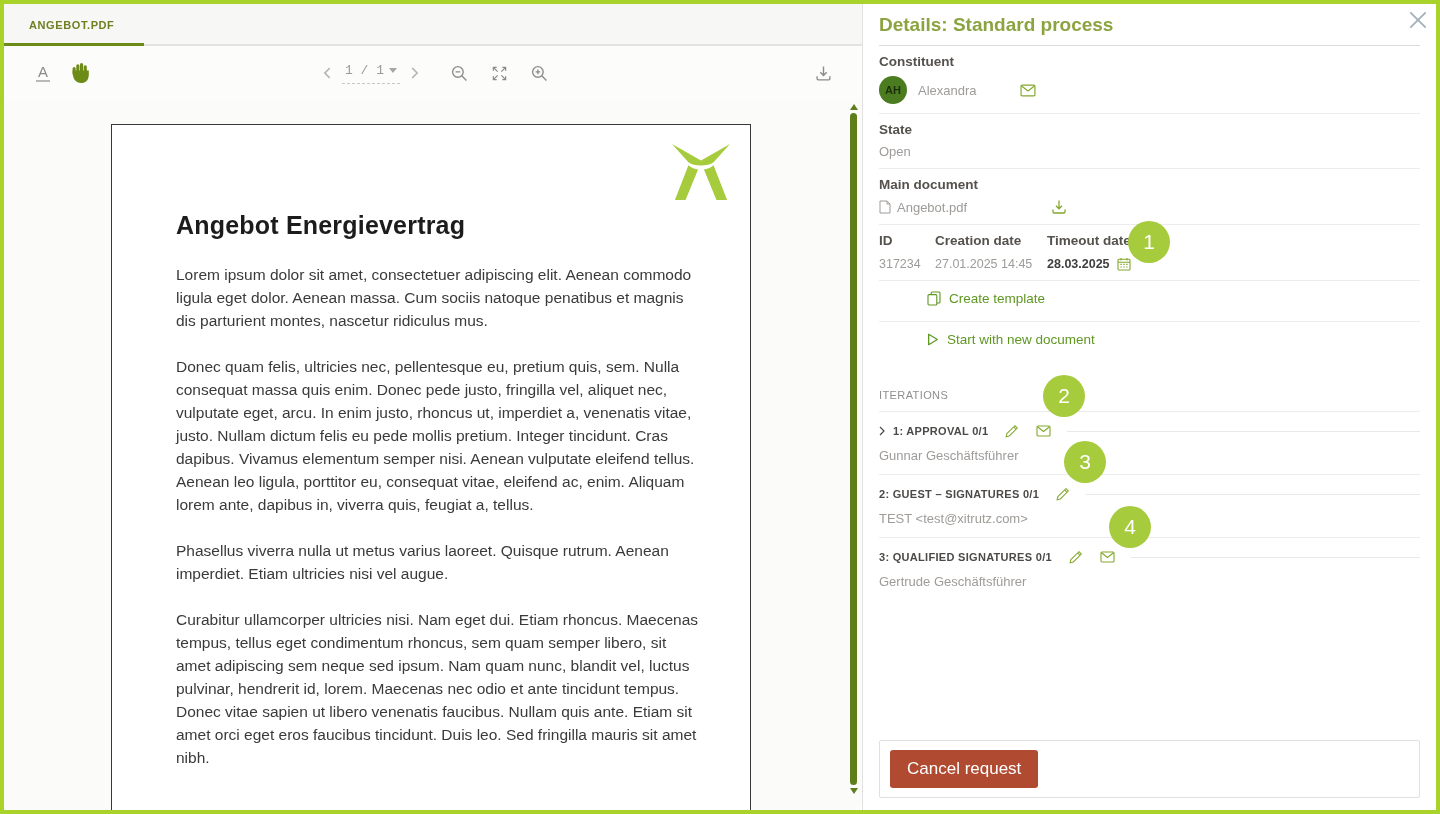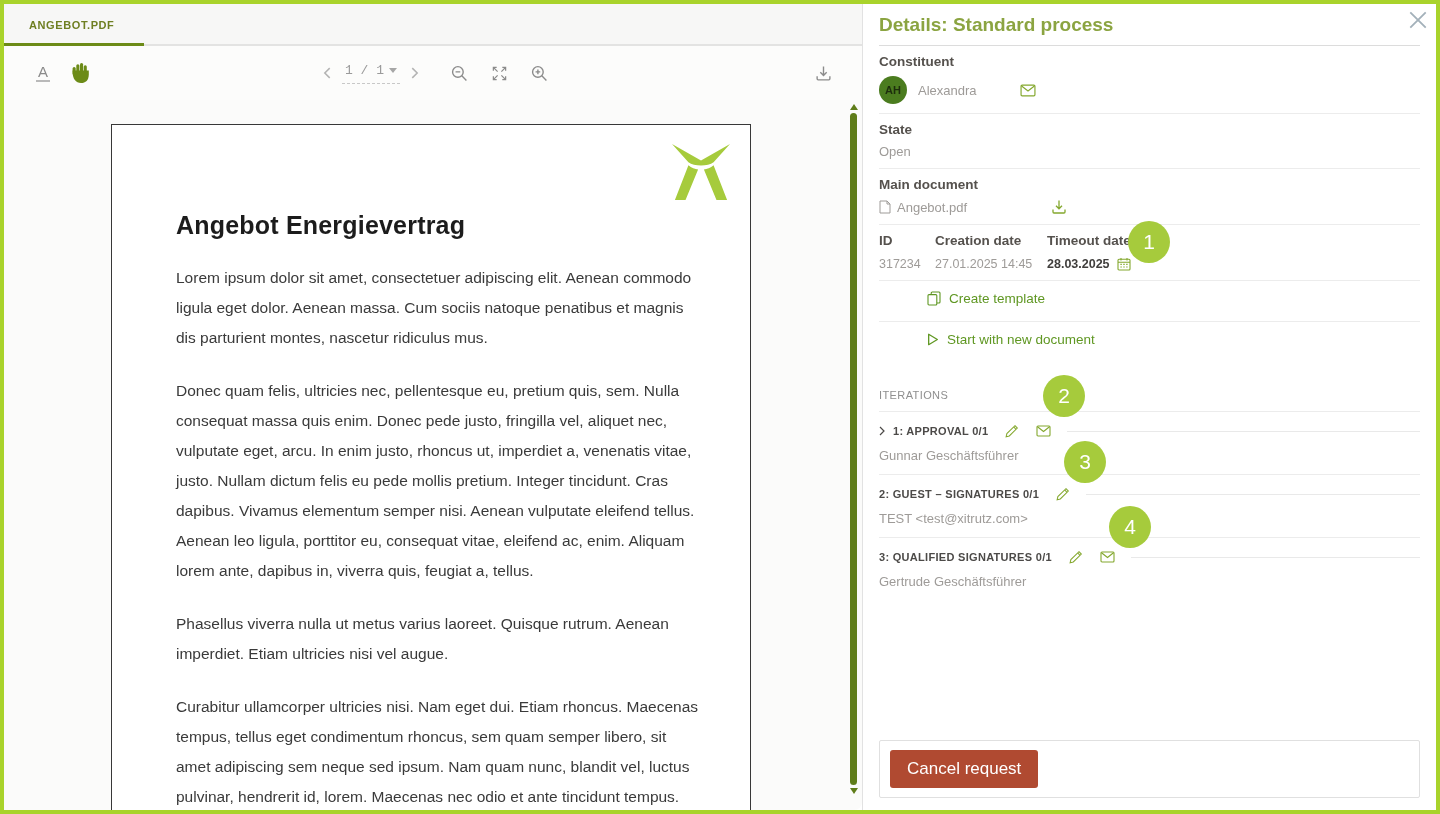--- a/index.html
+++ b/index.html
@@ -29,21 +29,21 @@
   .caret-down { width: 0; height: 0; border-left: 4px solid transparent; border-right: 4px solid transparent; border-top: 5px solid #a6a6a6; }
   .download-left { margin-left: auto; }
 
   .canvas { flex: 1; background: #fbfbfa; position: relative; overflow: hidden; border-radius: 0 0 8px 0; }
   .page {
     position: absolute; left: 107px; top: 24px; width: 640px; height: 760px;
     background: #fff; border: 1px solid #383838; padding: 18px 50px 0 64px;
   }
   .logo { position: absolute; top: 18px; right: 19px; width: 60px; height: 58px; }
   .doc-title { font-size: 25px; font-weight: 700; color: #1c1c1c; margin: 68px 0 23px; letter-spacing: .2px; }
-  .doc-p { font-size: 15.5px; line-height: 30px; color: #3a3a3a; margin-bottom: 23px; }
+  .doc-p { font-size: 15.5px; line-height: 23px; color: #3a3a3a; margin-bottom: 23px; }
 
   .scrollbar { position: absolute; right: 2px; top: 2px; bottom: 16px; width: 13px; display: flex; flex-direction: column; align-items: center; cursor: pointer; }
   .sb-up { width: 0; height: 0; border-left: 4px solid transparent; border-right: 4px solid transparent; border-bottom: 6px solid #5f7d1a; margin: 2px 0 3px; }
   .sb-thumb { flex: 1; width: 7px; background: #5f7d1a; border-radius: 4px; }
   .sb-down { width: 0; height: 0; border-left: 4px solid transparent; border-right: 4px solid transparent; border-top: 6px solid #5f7d1a; margin: 3px 0 0; }
 
   
   .panel { width: 574px; flex: none; background: #fff; border-left: 1px solid #e2e2e2; position: relative; display: flex; flex-direction: column; padding: 10px 16px 12px; }
   .details-title { font-size: 19px; font-weight: 700; color: #8ba441; padding-bottom: 9px; border-bottom: 1px solid #dcdcdc; }
   .close-btn { position: absolute; top: 7px; right: 9px; color: #a3b1ba; cursor: pointer; width: 18px; height: 18px; }

